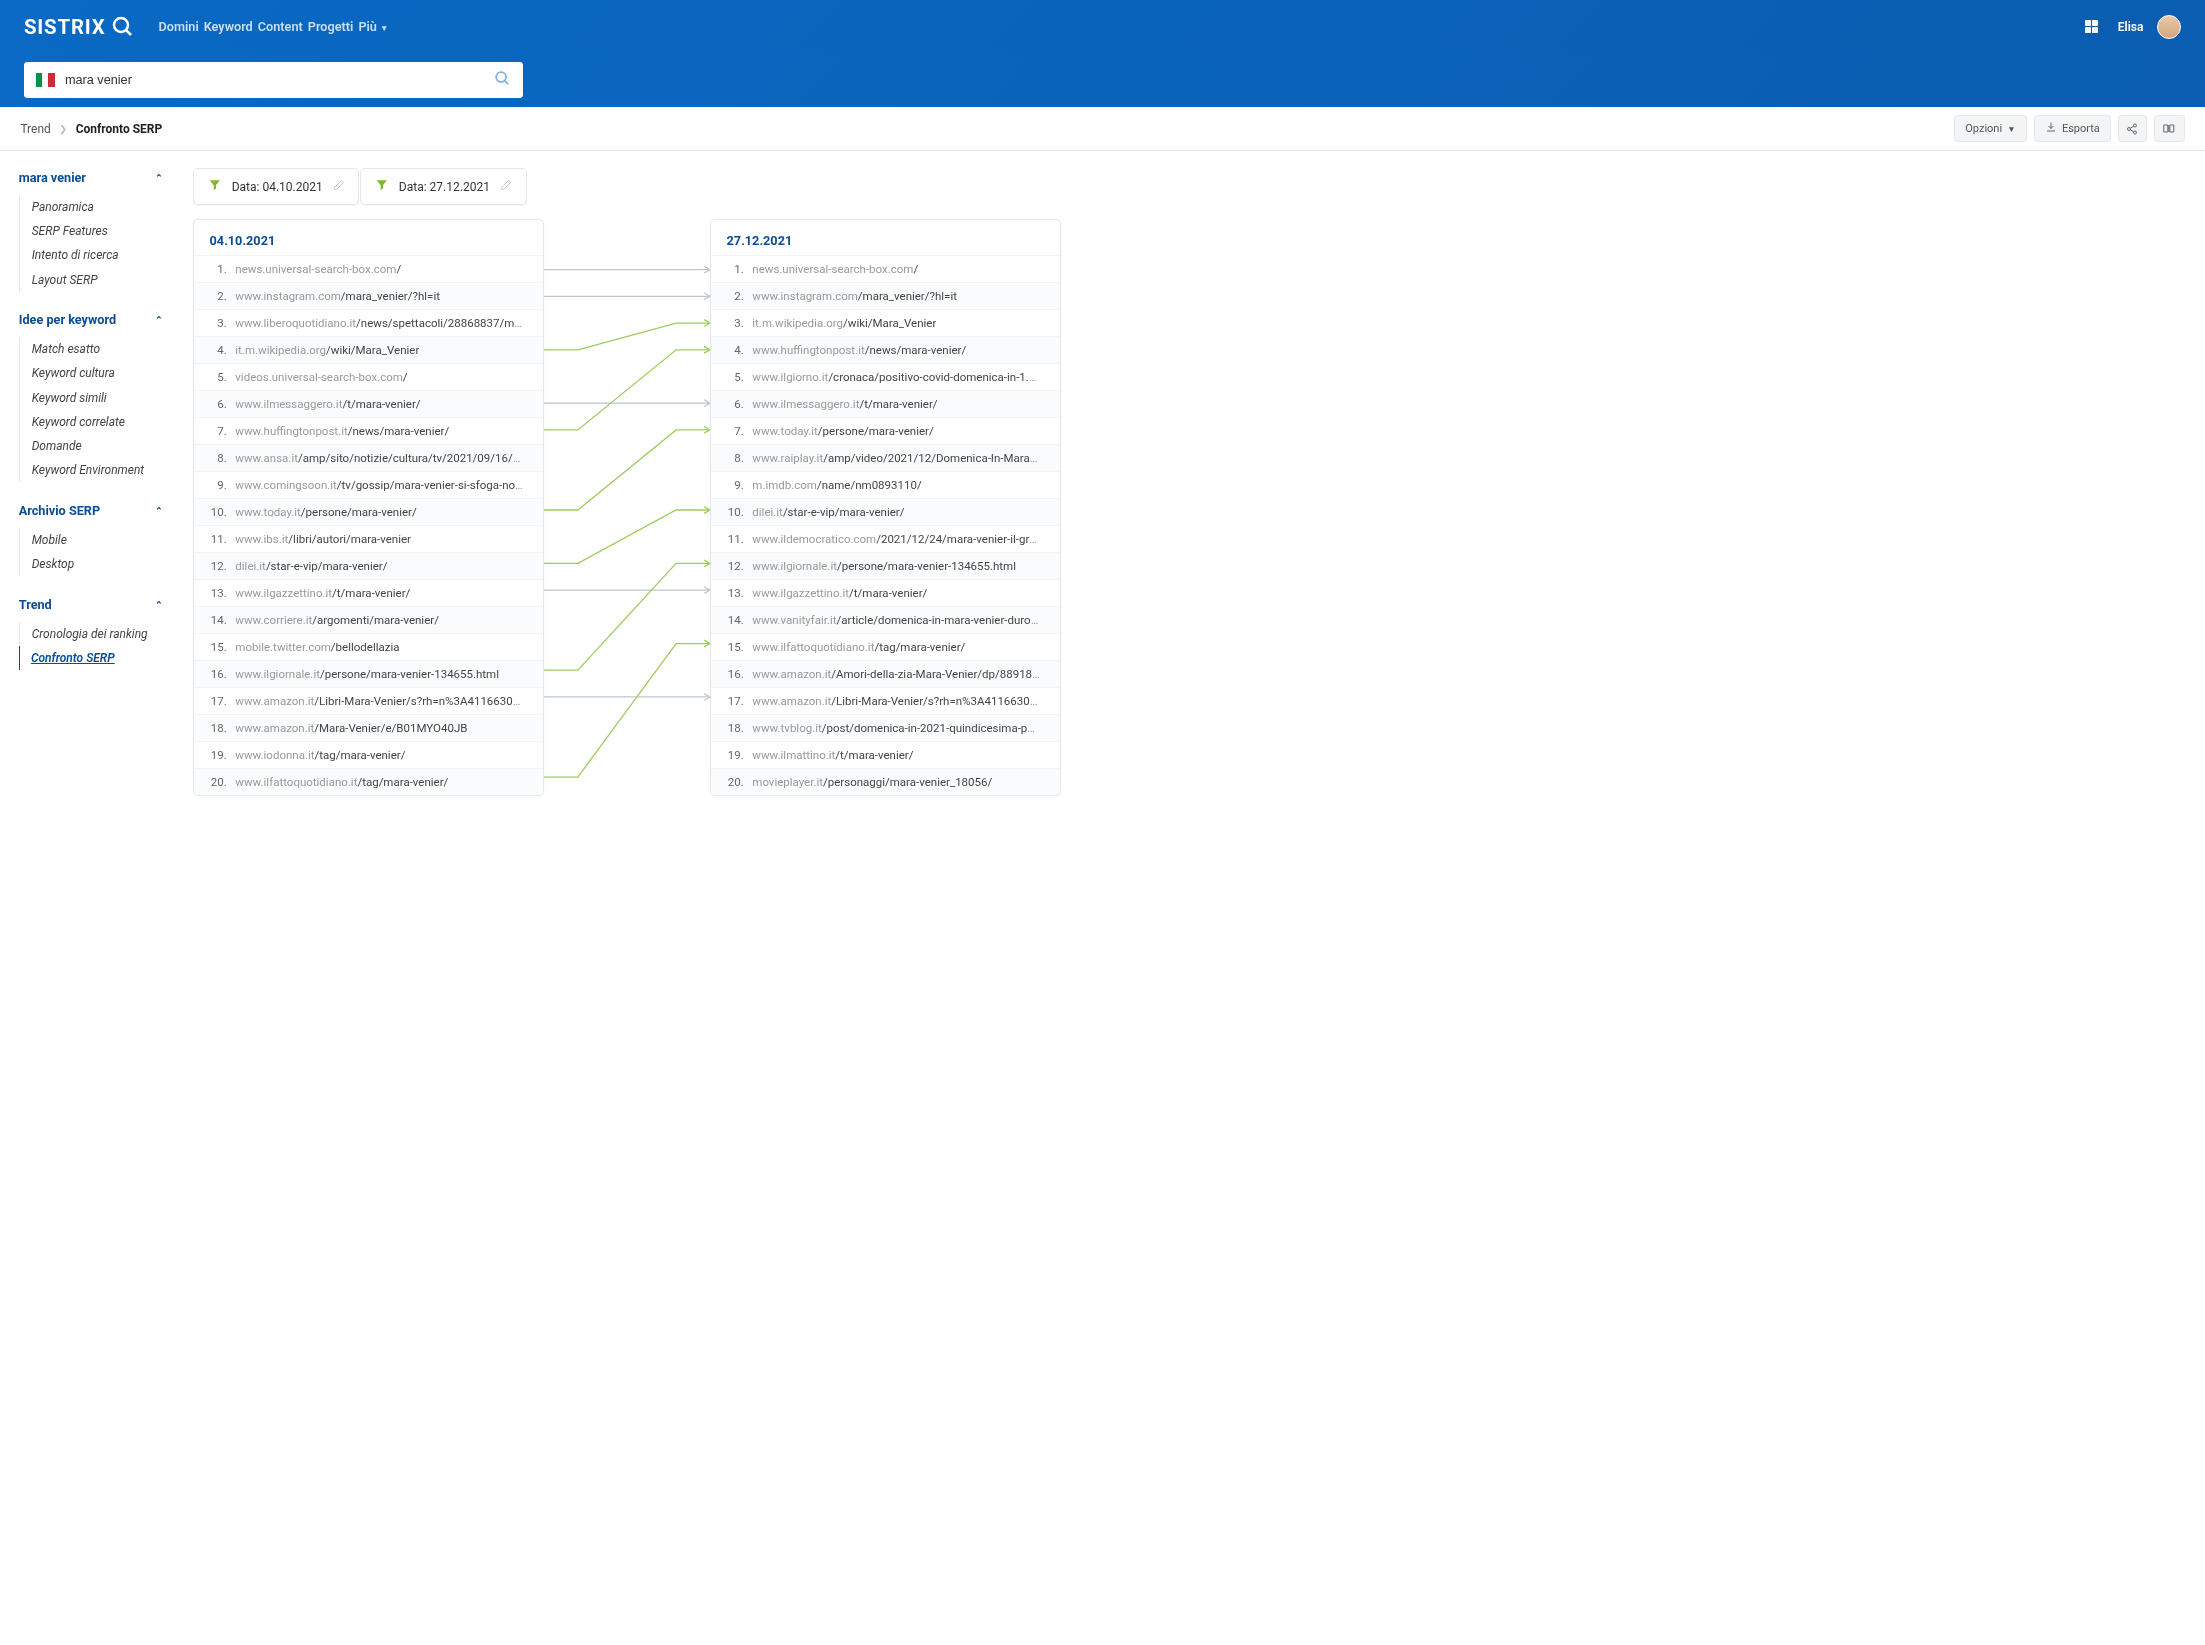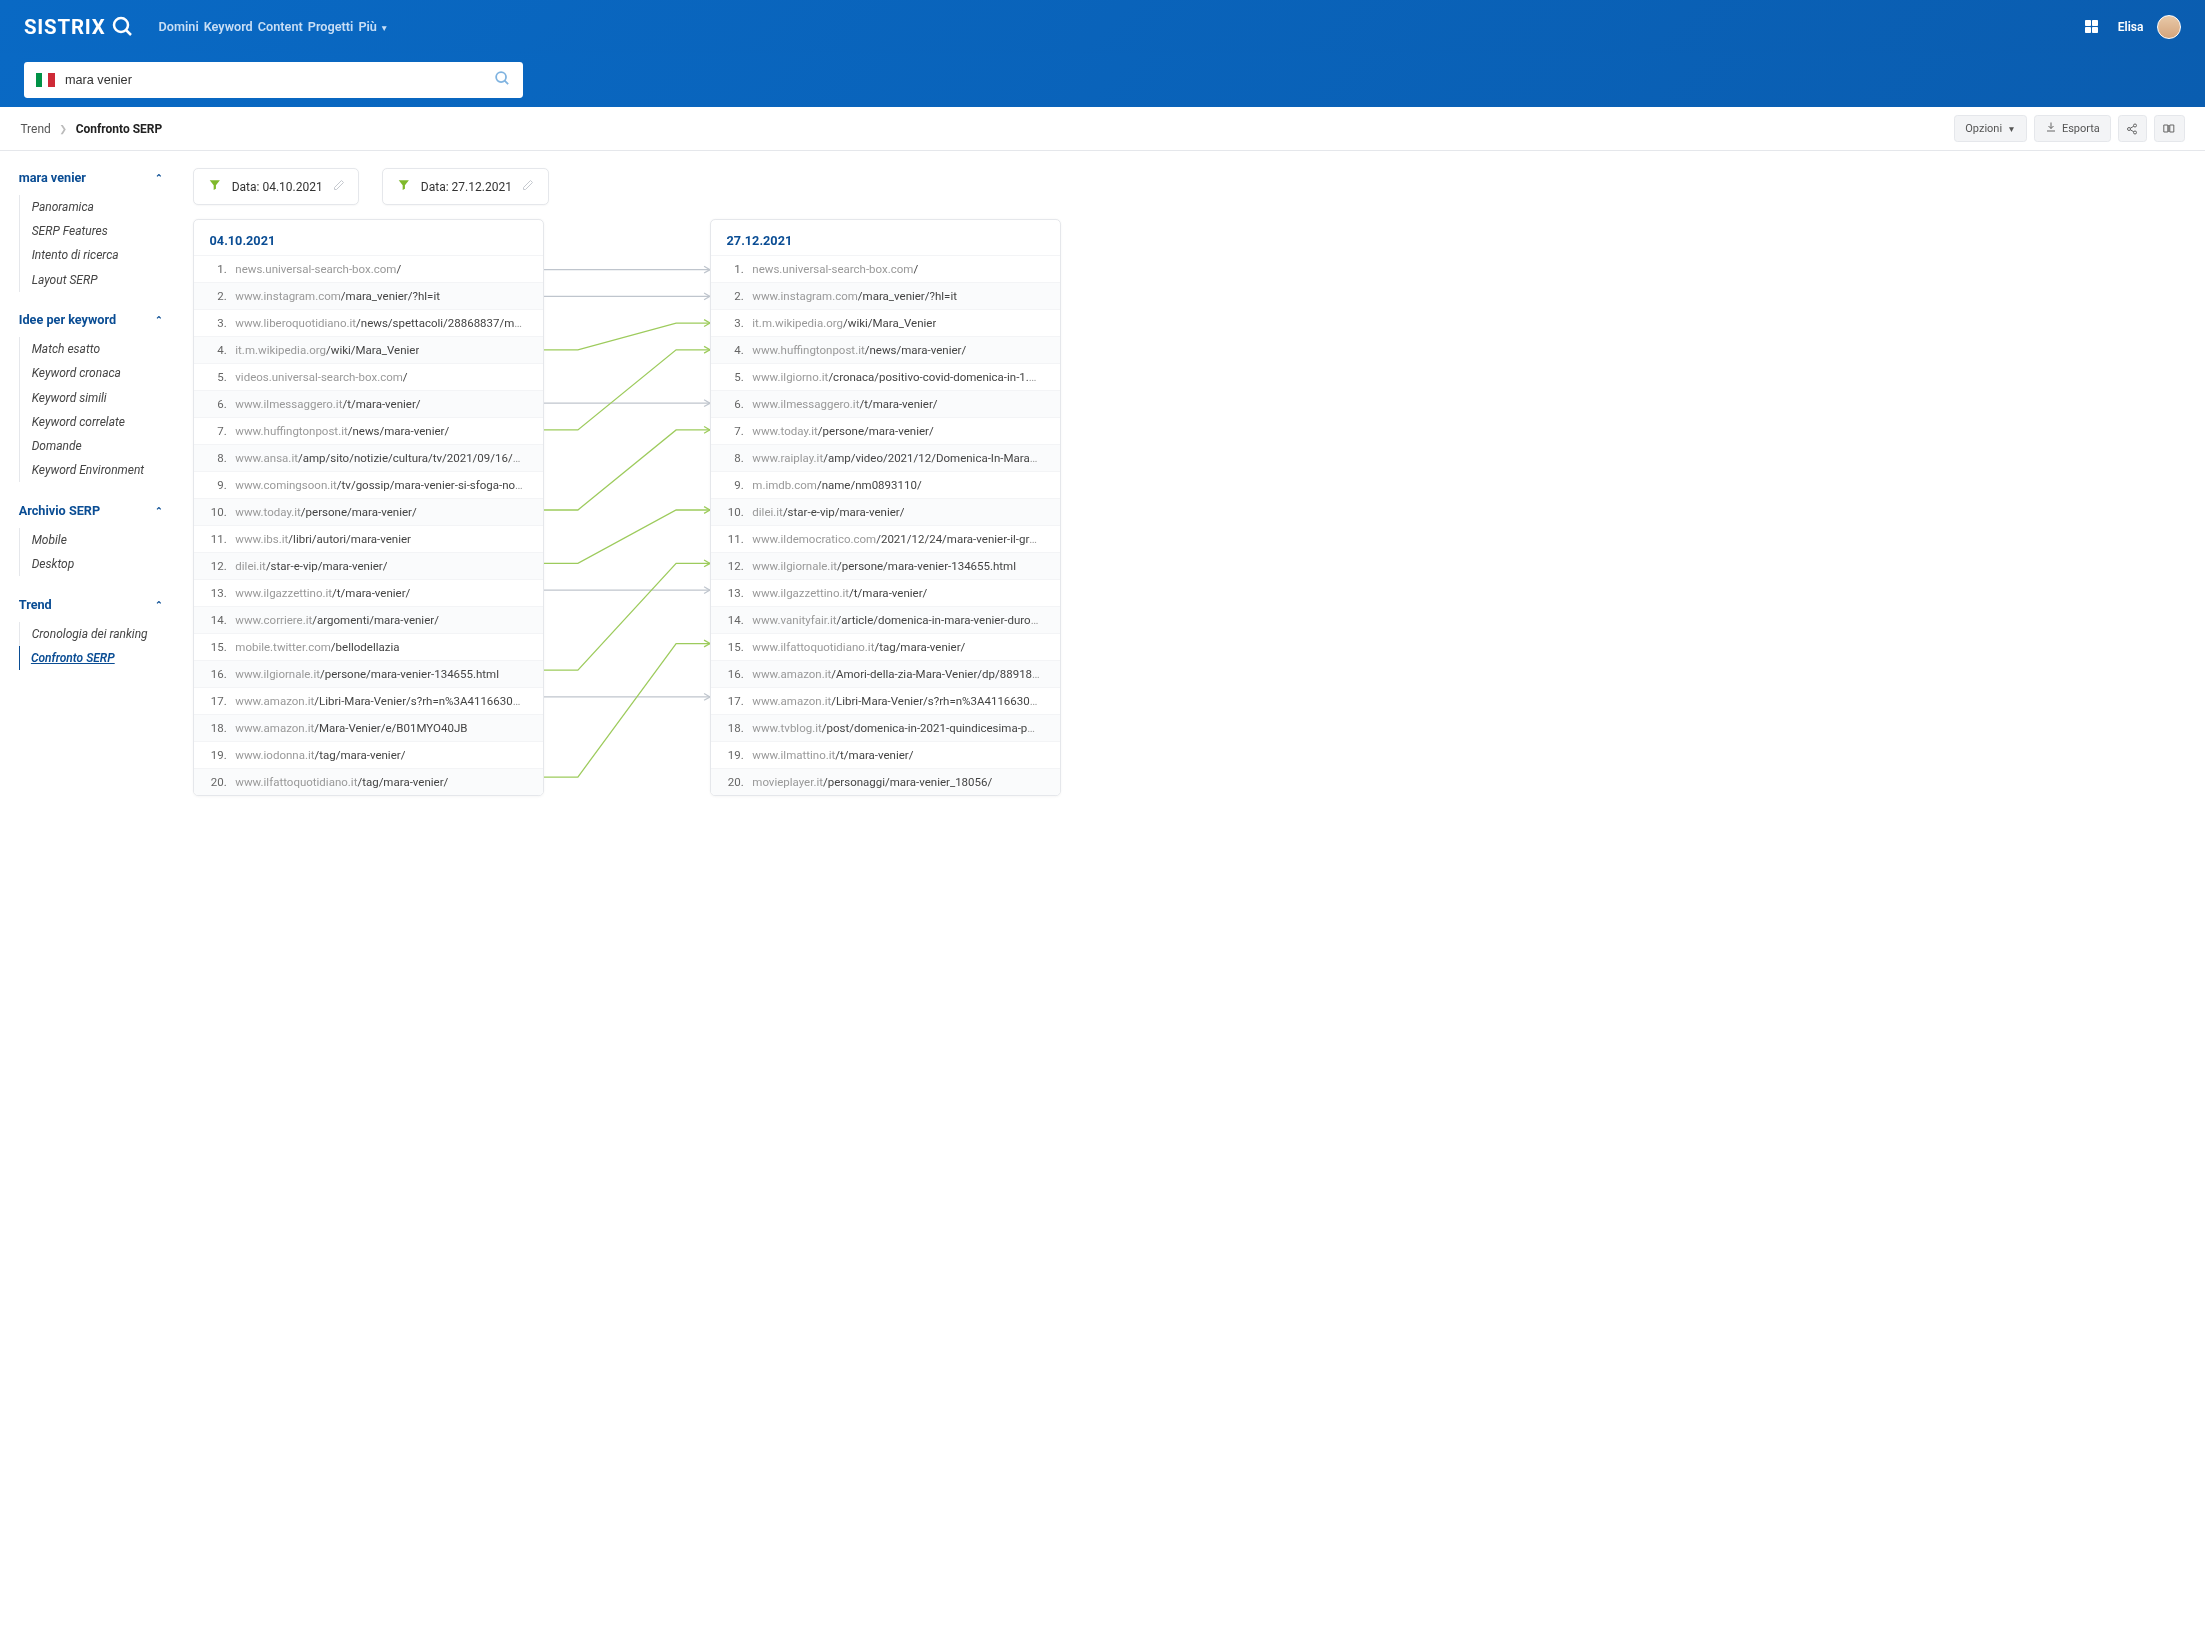--- a/index.html
+++ b/index.html
@@ -70,21 +70,21 @@
   
   .main { display:flex; }
   .sidebar { width: 178px; padding: 18.7px 15.3px 18.7px 18.7px; }
   .side-group { margin-bottom: 20.4px; }
   .side-head { display:flex; align-items:center; justify-content:space-between; font-weight:700; color:#0a4d94; font-size:12.7px; margin-bottom:10.2px; cursor:pointer;}
   .side-list { list-style:none; border-left: 0.8px solid #e5e7eb; }
   .side-list li { padding: 5.1px 0 5.1px 12px; color:#444; cursor:pointer; font-size:12px;font-style:italic;}
   .side-list li.active { color:#0a4d94; font-weight:600; text-decoration: underline; border-left: 1.7px solid #0a4d94; margin-left:-0.8px; padding-left:11px; }
   
   .content { flex:1; padding: 17px 20.4px 34px 15.3px; position:relative;}
-  .date-filters { display:flex; gap:23px; margin-bottom:13.6px;}
+  .date-filters { display:flex; gap:1px; margin-bottom:13.6px;}
   .date-chip {
     background:#fff; border:0.8px solid #e5e7eb; border-radius:5.1px;
     height:37px; padding:0 13.6px; display:flex; align-items:center; gap:10.2px;
     box-shadow: 0 0.8px 1.7px rgba(0,0,0,0.03);
   }
   .funnel { color:#7fb92b; font-size:13.6px;}
   .date-text { color:#333; font-size:12px;}
   .pencil { color:#c5c9cf; cursor:pointer;}
   
   .serp-cols { display:flex; gap: 166px; position:relative;}
@@ -212,21 +212,21 @@
           <li>Layout SERP</li>
         </ul>
       </div>
       <div class="side-group">
         <div class="side-head">
           <span>Idee per keyword</span>
           <span style="font-size:9.3px;">⌃</span>
         </div>
         <ul class="side-list">
           <li>Match esatto</li>
-          <li>Keyword cronaca</li>
+          <li>Keyword cultura</li>
           <li>Keyword simili</li>
           <li>Keyword correlate</li>
           <li>Domande</li>
           <li>Keyword Environment</li>
         </ul>
       </div>
       <div class="side-group">
         <div class="side-head">
           <span>Archivio SERP</span>
           <span style="font-size:9.3px;">⌃</span>

